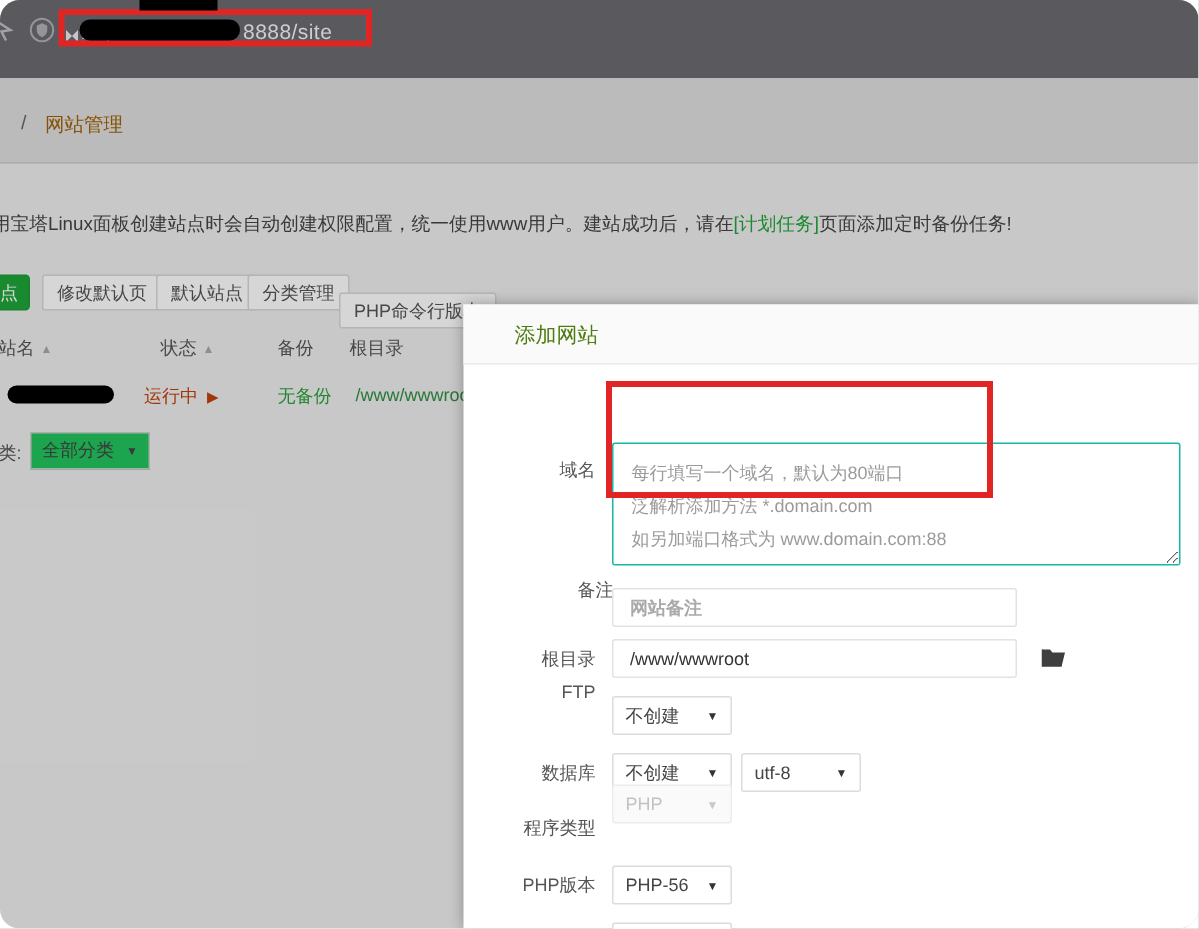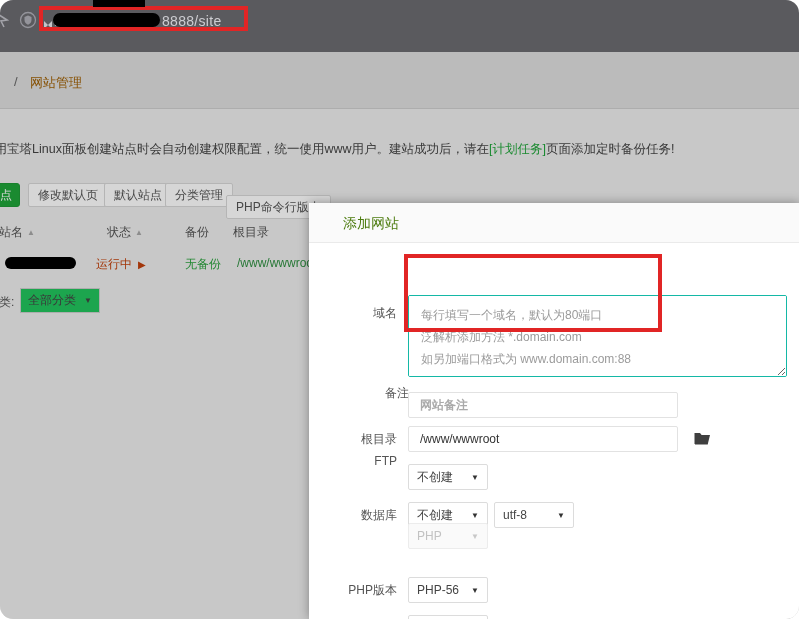--- a/index.html
+++ b/index.html
@@ -174,20 +174,21 @@
       <div class="fctrl" style="top:259px;">
         <div class="sel">
           <span>不创建</span>
           <span class="caret">▼</span>
         </div><div class="sel">
           <span>utf-8</span>
           <span class="caret">▼</span>
         </div>
       </div>
 
+      <span class="flabel" style="top:296px;">程序类型</span>
       <div class="fctrl sel disabled" style="top:280px;">
         <span>PHP</span>
         <span class="caret">▼</span>
       </div>
 
       <span class="flabel" style="top:334px;">PHP版本</span>
       <div class="fctrl sel" style="top:334px;">
         <span>PHP-56</span>
         <span class="caret">▼</span>
       </div>

